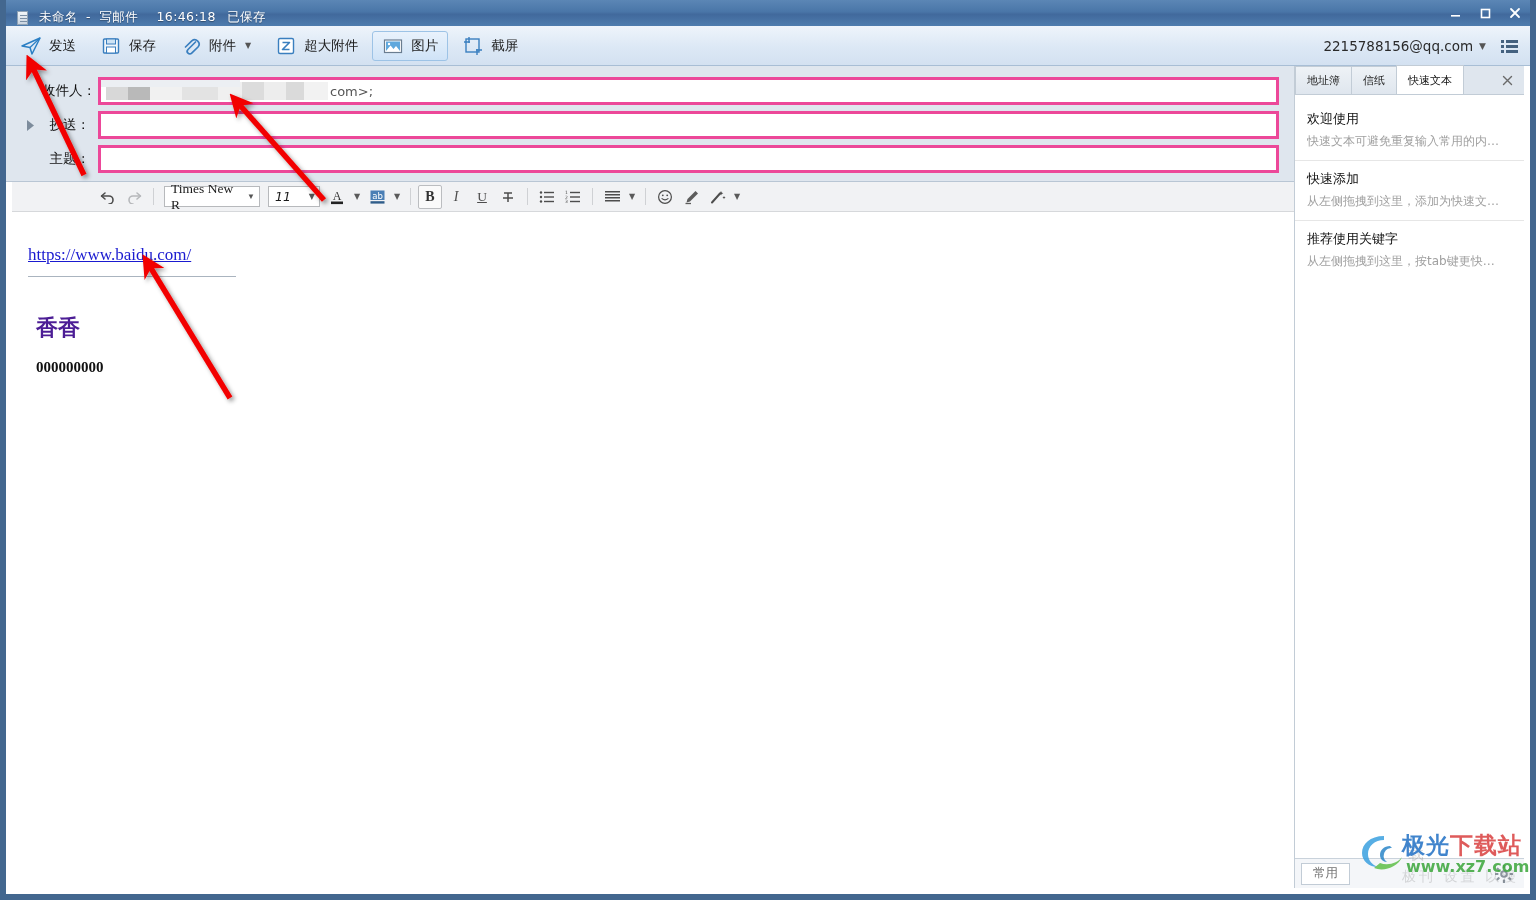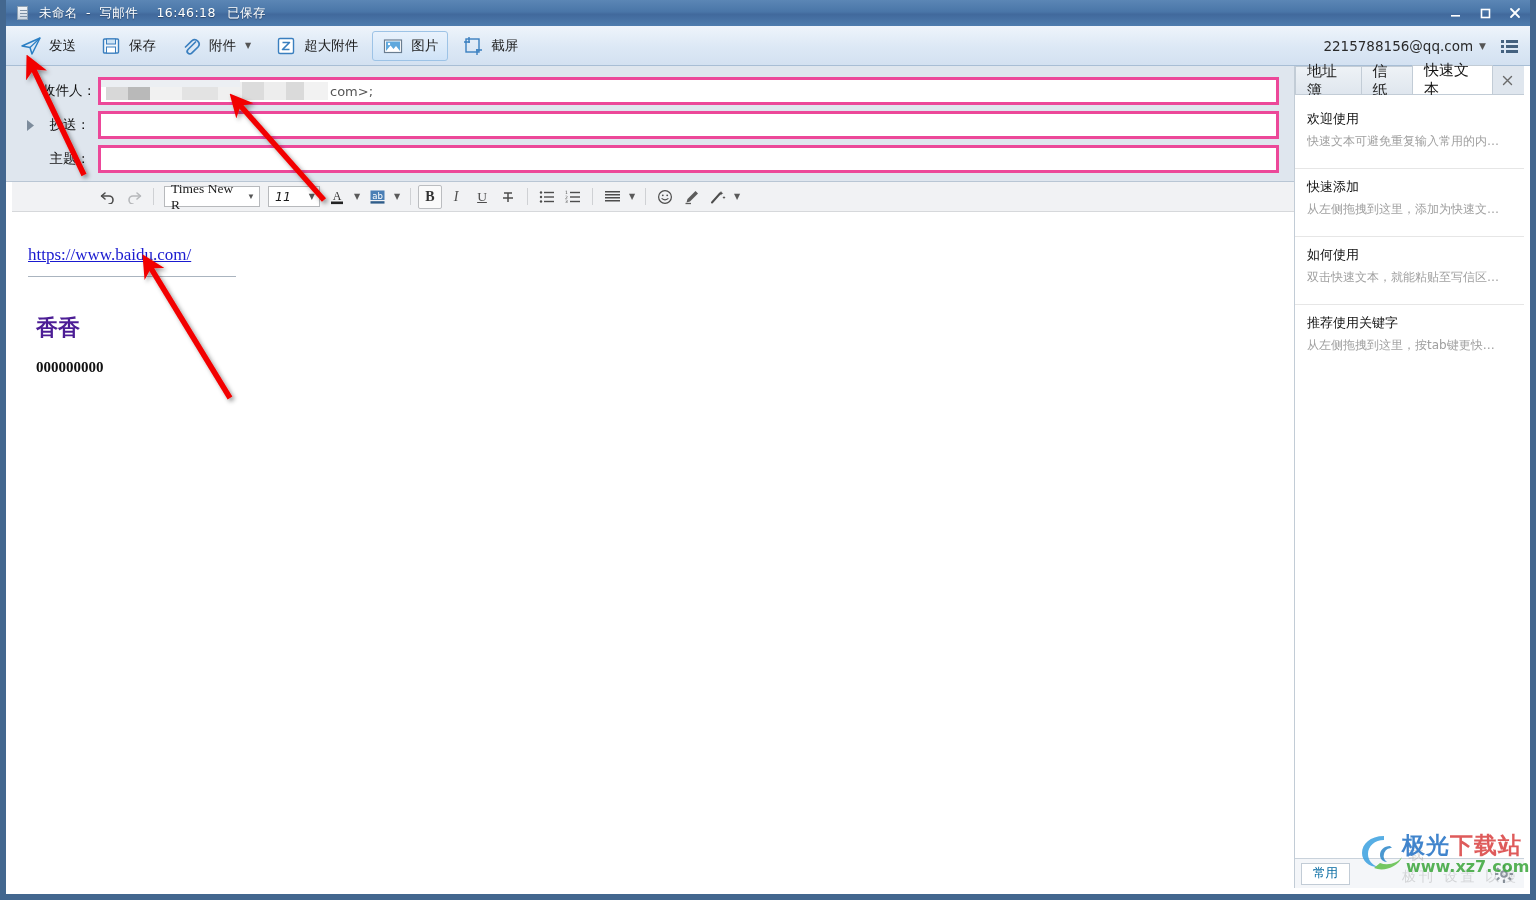--- a/index.html
+++ b/index.html
@@ -13,21 +13,21 @@
     position: absolute; inset: 0;
     border: 6px solid #43678f;
     border-top: none;
     background: #ffffff;
   }
 
   
   .titlebar {
     position: absolute; top: 0; left: 0; right: 0; height: 26px;
     background: linear-gradient(to bottom, #5b86b5 0%, #4a76a8 45%, #41699c 55%, #4e7cae 100%);
-    display: flex; align-items: center;
+    display: flex; align-items: flex-end;
     color: #ffffff;
     border-bottom: 1px solid #2f5party;
   }
   .titlebar-icon {
     width: 16px; height: 16px; margin-left: 9px; margin-right: 8px;
     position: relative; flex: none;
   }
   .titlebar-icon .doc {
     position: absolute; left: 2px; top: 1px; width: 11px; height: 14px;
     background: linear-gradient(to bottom,#f2f5f8,#c9d4e0);
@@ -151,44 +151,44 @@
     position: absolute; top: 66px; right: 6px; bottom: 6px; width: 230px;
     background: #ffffff; border-left: 1px solid #c2ccd6;
     display: flex; flex-direction: column;
   }
   .rp-tabs {
     display: flex; align-items: flex-end; height: 29px;
     background: #dfe6ee; border-bottom: 1px solid #c2ccd6;
   }
   .rp-tab {
     height: 28px; padding: 0 11px; display: flex; align-items: center;
-    font-size: 15px; color: #222; border: 1px solid #c2ccd6; border-bottom: none;
+    font-size: 11px; color: #222; border: 1px solid #c2ccd6; border-bottom: none;
     background: linear-gradient(to bottom,#eef2f6,#dfe6ee); margin-right: -1px;
   }
   .rp-tab.active { background: #ffffff; height: 29px; color: #111; }
   .rp-close {
     margin-left: auto; width: 34px; height: 28px;
     display: flex; align-items: center; justify-content: center;
     color: #6a6a6a; font-size: 15px;
   }
   .rp-list { flex: 1; overflow: hidden; background: #ffffff; padding-top: 6px; }
-  .rp-item { padding: 9px 12px 18px 12px; border-bottom: 1px solid #e6e6e6; }
+  .rp-item { padding: 9px 12px 10px 12px; border-bottom: 1px solid #e6e6e6; }
   .rp-item:last-child { border-bottom: none; }
   .rp-item-title { font-size: 13px; color: #111; margin-bottom: 5px; }
   .rp-item-desc {
     font-size: 12px; color: #a0a0a0; white-space: nowrap;
     overflow: hidden; text-overflow: ellipsis;
   }
   .rp-footer {
     height: 30px; border-top: 1px solid #c9d2db; background: #f4f6f9;
     display: flex; align-items: center; padding: 0 6px; position: relative;
   }
   .rp-footer-tab {
     height: 22px; padding: 0 11px; display: flex; align-items: center;
-    font-size: 12.5px; color: #0369a1; background: #ffffff; border: 1px solid #c2ccd6;
+    font-size: 12.5px; color: #737373; background: #ffffff; border: 1px solid #c2ccd6;
   }
   .rp-gear {
     position: absolute; right: 10px; top: 5px; width: 20px; height: 20px;
     color: #6f7a86;
   }
 
   
   .watermark {
     position: absolute; right: 8px; bottom: 6px; width: 160px; height: 64px;
     pointer-events: none; opacity: .85;
@@ -526,24 +526,20 @@
     <div class="rp-list">
       <div class="rp-item">
         <div class="rp-item-title">欢迎使用</div>
         <div class="rp-item-desc">快速文本可避免重复输入常用的内…</div>
       </div>
       <div class="rp-item">
         <div class="rp-item-title">快速添加</div>
         <div class="rp-item-desc">从左侧拖拽到这里，添加为快速文…</div>
       </div>
       <div class="rp-item">
-        <div class="rp-item-title">如何使用</div>
-        <div class="rp-item-desc">双击快速文本，就能粘贴至写信区…</div>
-      </div>
-      <div class="rp-item">
         <div class="rp-item-title">推荐使用关键字</div>
         <div class="rp-item-desc">从左侧拖拽到这里，按tab键更快…</div>
       </div>
     </div>
 
     <div class="rp-footer">
       <div class="rp-footer-tab">
         <span>常用</span>
       </div>
       <div class="rp-gear">

